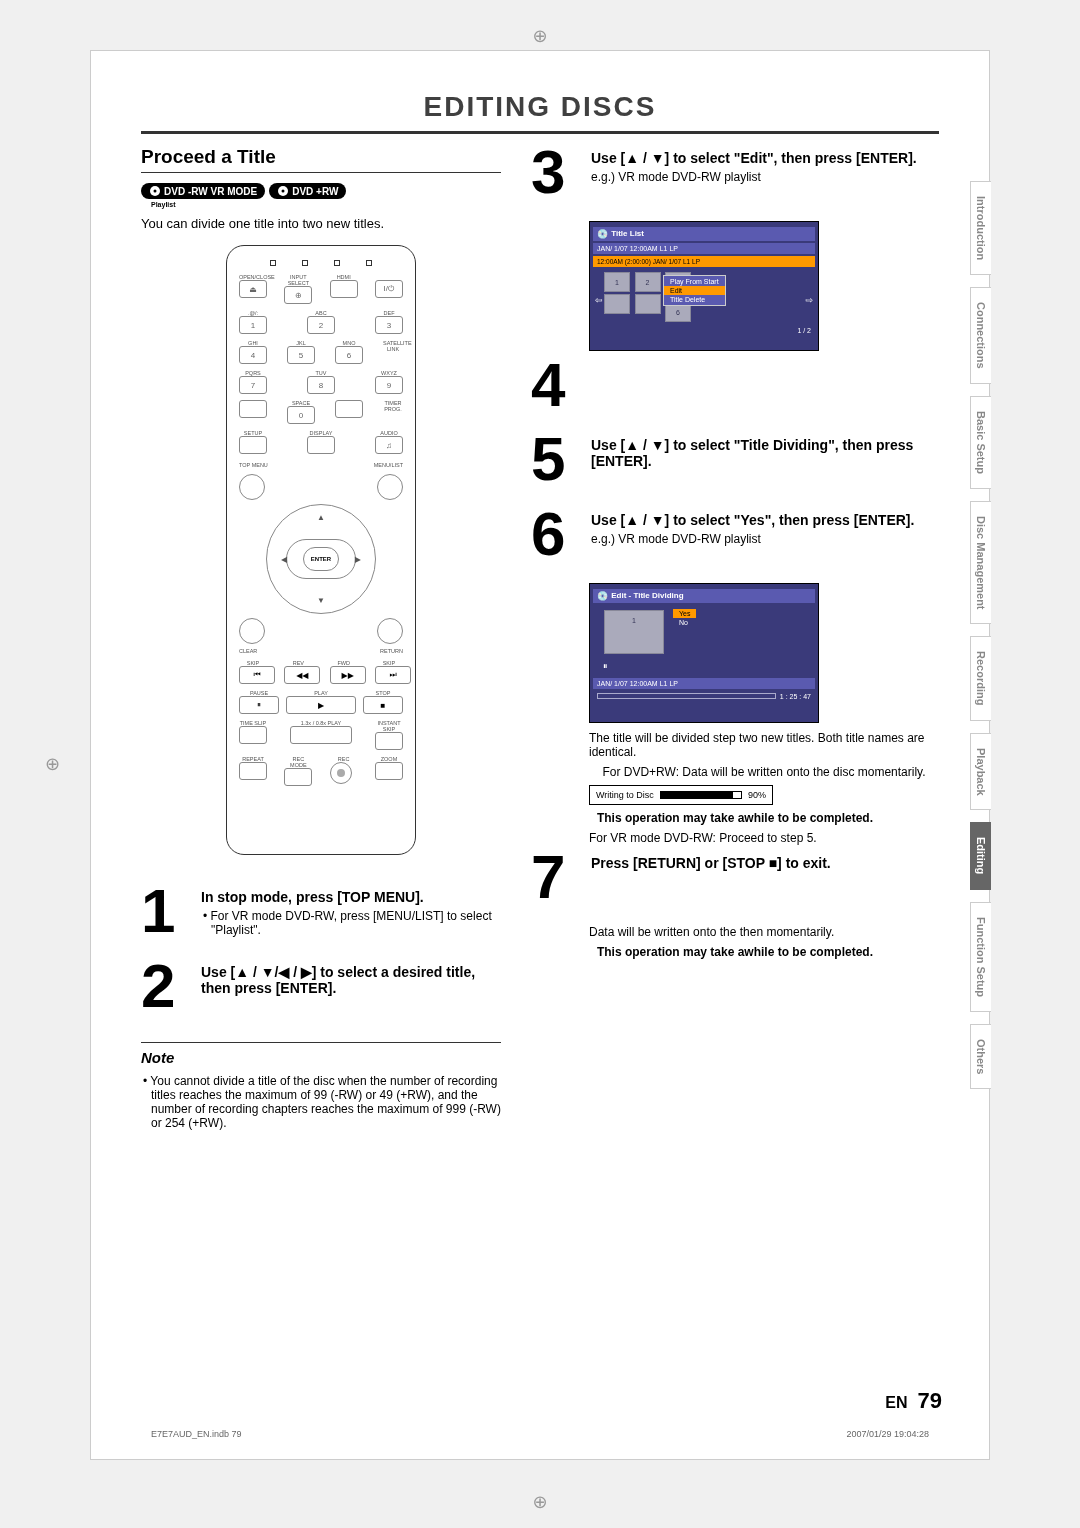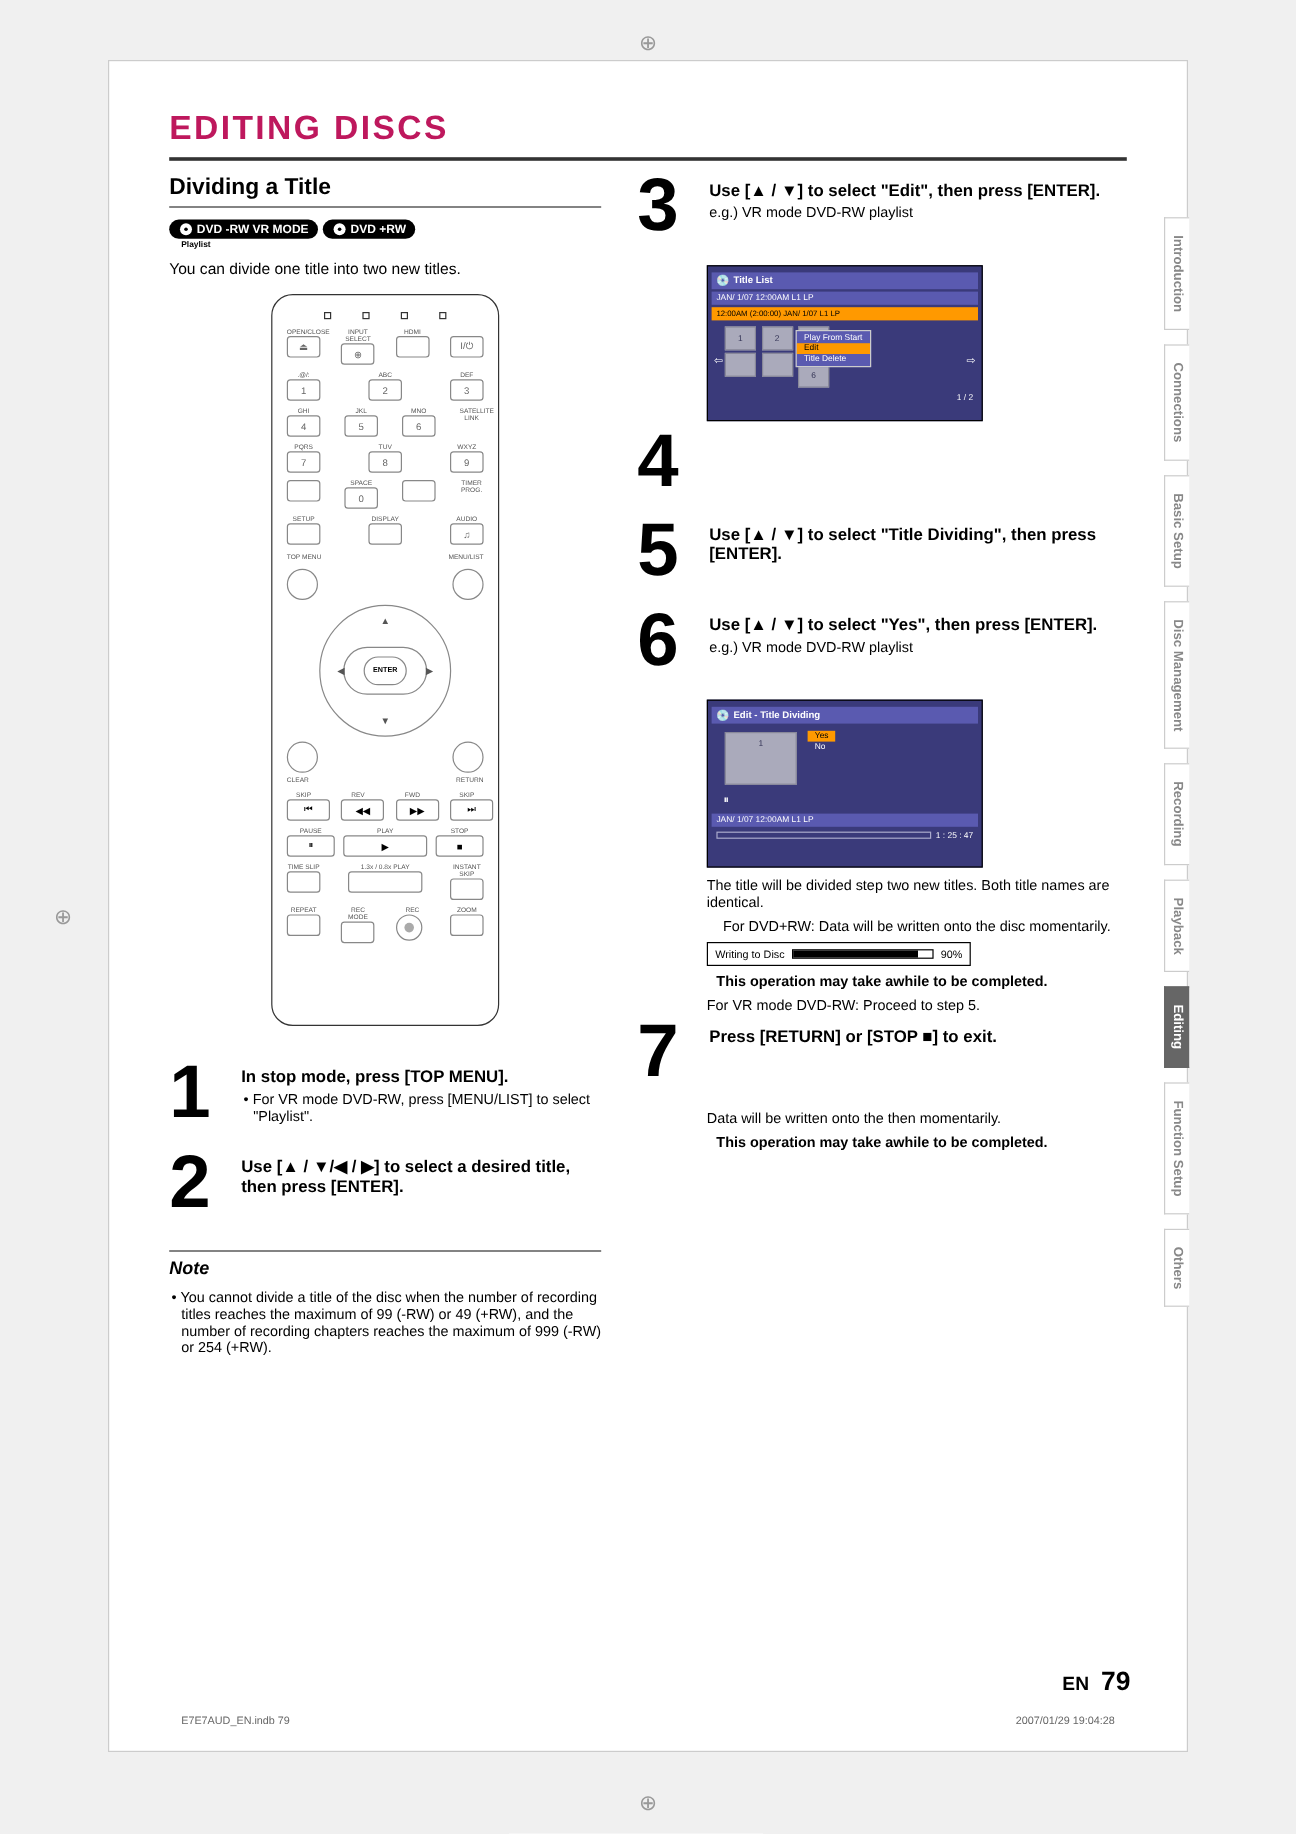--- a/index.html
+++ b/index.html
@@ -22,22 +22,22 @@
   }
   .reg-marks { position: absolute; color:#999; font-size:18px; }
   .reg-top { left: 50%; top: 25px; transform: translateX(-50%); }
   .reg-left { left: 45px; top: 50%; transform: translateY(-50%); }
   .reg-bottom { left: 50%; bottom: 15px; transform: translateX(-50%); }
 
   .header-title {
     font-size: 28px;
     font-weight: bold;
     letter-spacing: 2px;
-    color: #be185d;
-    text-align: left;
+    color: #404040;
+    text-align: center;
     border-bottom: 3px solid #333;
     padding-bottom: 8px;
     margin-bottom: 12px;
   }
   .section-title {
     font-size: 19px;
     font-weight: bold;
     border-bottom: 1px solid #333;
     padding-bottom: 4px;
     margin-bottom: 10px;
@@ -99,21 +99,21 @@
   .ss-title{font-weight:bold;font-size:8px;}
   .ss-thumb{display:inline-block;width:26px;height:20px;background:#aab;border:1px solid #889;margin:1px;text-align:center;padding-top:6px;color:#335;font-size:7px;}
   .ss-menu{position:absolute;background:#5a5ab0;border:1px solid #ccc;padding:1px 0;font-size:7px;color:#fff;}
   .ss-menu div{padding:1px 6px;}
   .ss-hl{background:#f90;color:#000;}
   .ss-footer{text-align:right;font-size:7px;padding:2px 4px;}
   .ss-ptr{color:#fff;}
   .ss-container{position:relative;height:120px;}
 
   .para { font-size:12px; margin: 6px 0 6px 58px;}
-  .progress-box { width:220px; border:1px solid #000; margin:6px auto 6px 58px; padding:4px 6px; font-size:9px; display:flex; align-items:center; gap:6px;}
+  .progress-box { width:184px; border:1px solid #000; margin:6px auto 6px 58px; padding:4px 6px; font-size:9px; display:flex; align-items:center; gap:6px;}
   .prog-bar{flex:1;height:8px;border:1px solid #000;background:linear-gradient(to right,#000 90%,#fff 90%);}
   .warn { font-weight:bold; font-size:12px; text-align:center; margin:6px 0;}
 
   .side-tabs {
     position:absolute; right: -2px; top: 130px;
     display:flex; flex-direction:column; gap:12px;
   }
   .tab {
     writing-mode: vertical-rl;
     font-size:11px; color:#888; font-weight:bold;
@@ -133,21 +133,21 @@
 <div class="reg-marks reg-top">⊕</div>
 <div class="reg-marks reg-left">⊕</div>
 <div class="reg-marks reg-bottom">⊕</div>
 
 <div class="page">
 
   <div class="header-title">EDITING DISCS</div>
 
   <div class="columns">
     <div class="col-left">
-      <div class="section-title">Dividing a Title</div>
+      <div class="section-title">Proceed a Title</div>
       <div class="badges">
         <span class="badge">
           <svg viewBox="0 0 24 24">
               <circle cx="12" cy="12" r="10" fill="#fff"></circle>
               <circle cx="12" cy="12" r="3" fill="#000"></circle>
             </svg>
           <span>DVD -RW VR MODE</span>
         </span>
         <span class="badge">
           <svg viewBox="0 0 24 24">

